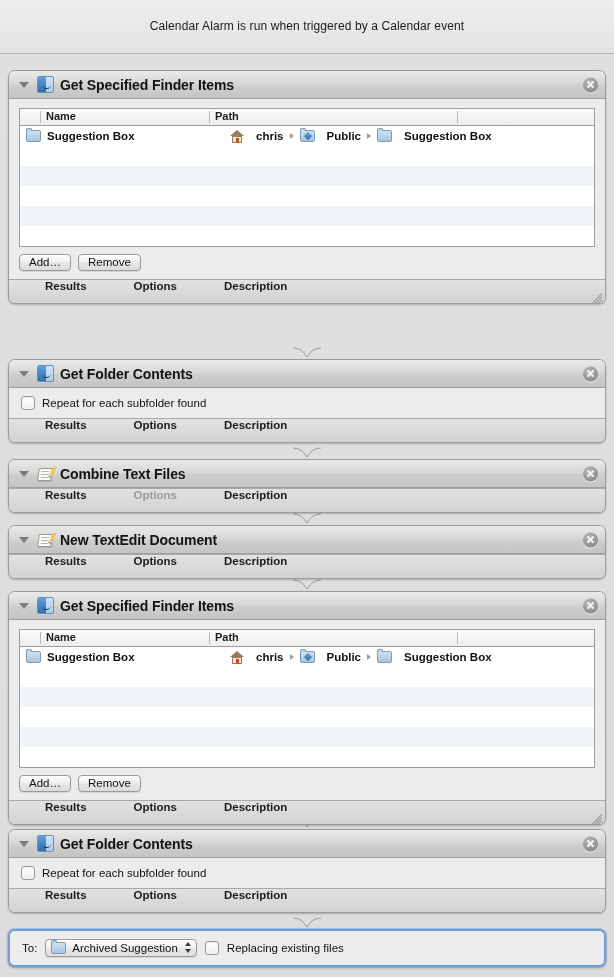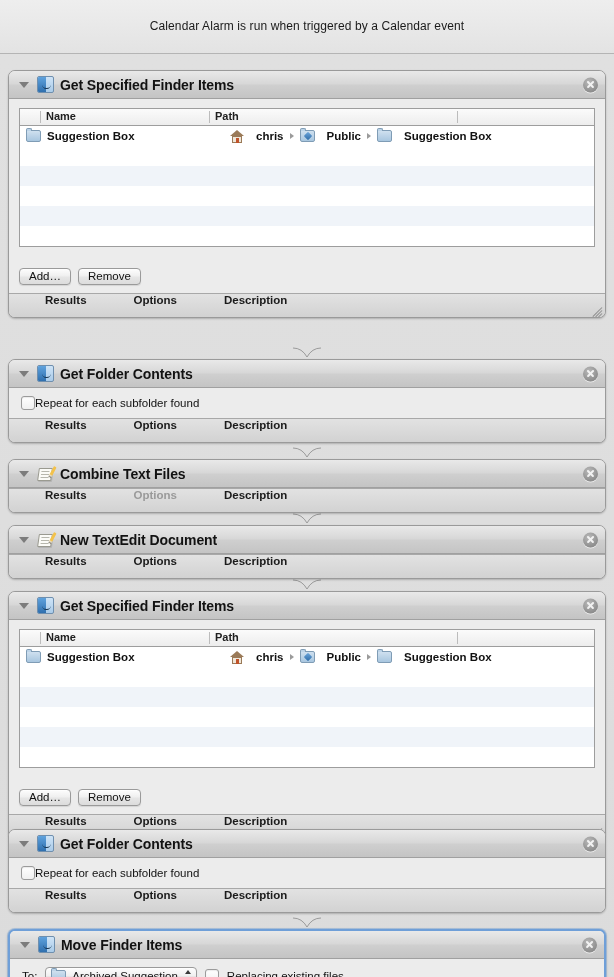--- a/index.html
+++ b/index.html
@@ -333,27 +333,27 @@
   .btn {
     font-size: 11.5px;
     color: #111;
     padding: 1px 9px 2px 9px;
     background: linear-gradient(to bottom,#fdfdfd 0%,#efefef 48%,#e6e6e6 52%,#dcdcdc 100%);
     border: 1px solid #9a9a9a;
     border-radius: 4px;
     box-shadow: 0 1px 0 rgba(255,255,255,.7) inset, 0 1px 1px rgba(0,0,0,.10);
     cursor: default;
     white-space: nowrap;
-    margin-top: 14px;
   }
 
   
   .chk-row {
     display: flex;
     align-items: center;
+    gap: 7px;
     padding: 8px 0 8px 12px;
   }
   .chk {
     width: 12px; height: 12px;
     background: linear-gradient(to bottom,#ffffff,#f0f0f0);
     border: 1px solid #9b9b9b;
     border-radius: 3px;
     box-shadow: 0 1px 1px rgba(0,0,0,.08) inset;
     flex: 0 0 auto;
     cursor: default;
@@ -660,26 +660,20 @@
       </div>
     </div>
     <div class="act-foot">
       <span class="foot-tab">Results</span>
       <span class="foot-tab">Options</span>
       <span class="foot-tab">Description</span>
     </div>
   </div>
 
   <div class="action selected" style="top:875px;">
-    <div class="act-head">
-      <span class="tri"></span>
-      <span class="icon-finder"></span>
-      <span class="act-title">Move Finder Items</span>
-      <span class="close-btn"></span>
-    </div>
     <div class="act-body">
       <div class="move-row">
         <span class="move-lbl">To:</span>
         <span class="popup">
           <span class="icon-folder"></span>
           <span class="popup-text">Archived Suggestion</span>
           <span class="stepper">
               <span class="up"></span>
               <span class="dn"></span>
             </span>

